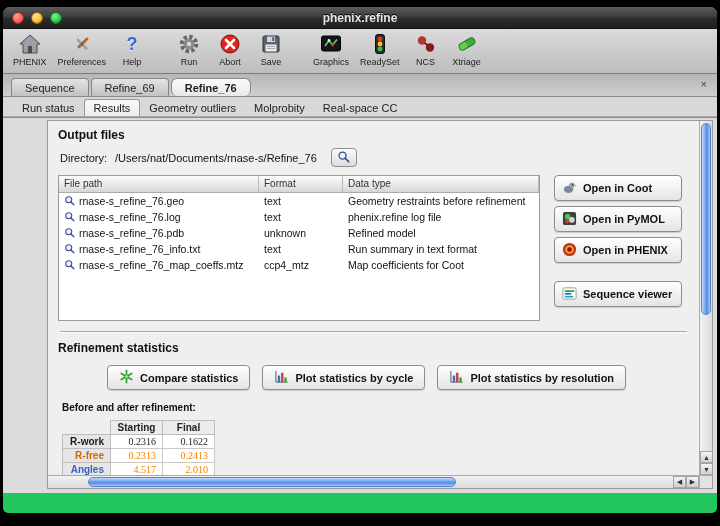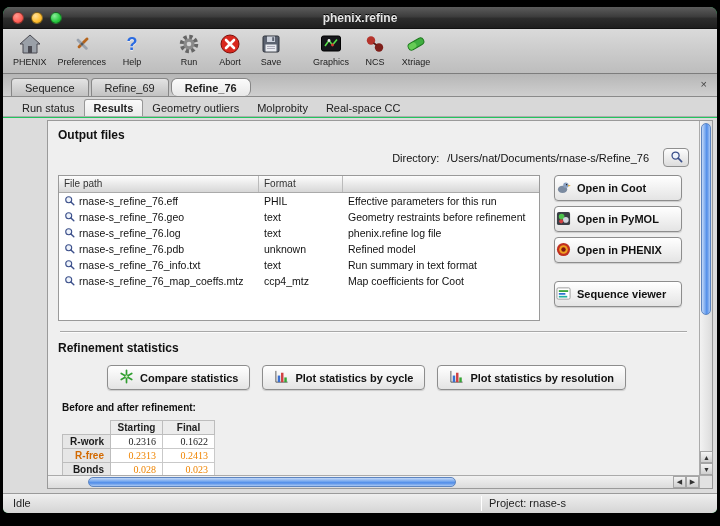--- a/index.html
+++ b/index.html
@@ -37,51 +37,51 @@
          border:1px solid #878787; border-bottom:none; border-radius:4px 4px 0 0;
          background:linear-gradient(180deg,#e3e3e3,#c2c2c2); }
   .tab.active { background:linear-gradient(180deg,#fbfbfb,#e8e8e8); font-weight:bold;border-radius:6px; }
   .tab-close { position:absolute; right:10px; top:5px; font-size:11px; color:#444; line-height:11px; }
 
   
   .subtabbar { height:20px; background:#d8d8d8; border-bottom:1px solid #adadad;
                display:flex; align-items:flex-end; padding-left:10px; }
   .subtab { padding:2px 9px 2px 9px; font-size:11px; color:#222; border-radius:3px 3px 0 0; }
   .subtab.active { background:linear-gradient(180deg,#fafafa,#ebebeb); border:1px solid #979797;
-                   border-bottom:none; font-weight:bold; }
+                   border-bottom:none; font-weight:normal; }
 
   
   .content { position:absolute; top:111px; bottom:20px; left:0; right:0; background:#dcdcdc; }
   .scrollpanel { position:absolute; left:44px; right:4px; top:2px; bottom:4px;
                  border:1px solid #9a9a9a; background:#efefef; }
   .panel-inner { position:absolute; left:0; top:0; right:13px; bottom:13px; overflow:hidden; padding:5px 10px; }
 
   .section-heading { font-size:12px; font-weight:bold; color:#111; margin:2px 0 6px 0; }
-  .dir-row { display:flex; align-items:center; margin:2px 0 8px 2px;justify-content:flex-end; }
+  .dir-row { display:flex; align-items:center; margin:2px 0 8px 2px; }
   .dir-label { font-size:11px; color:#111; margin-right:8px; }
   .dir-path { font-size:11px; color:#111; }
   .icon-btn { margin-left:14px; width:26px; height:19px; border:1px solid #8f8f8f; border-radius:4px;
               background:linear-gradient(180deg,#fdfdfd,#dcdcdc); display:flex; align-items:center; justify-content:center; }
 
   .files-row { display:flex; align-items:flex-start; }
 
   .filetable { width:482px; height:146px; background:#fff; border:1px solid #9a9a9a; overflow:hidden; }
   .ft-header { display:flex; height:17px; background:linear-gradient(180deg,#fdfdfd,#d7d7d7);
                border-bottom:1px solid #aaa; }
   .ft-hcell { font-size:10px; color:#333; padding:2px 5px; border-right:1px solid #bbb; overflow:hidden; white-space:nowrap; }
   .ft-row { display:flex; height:16px; align-items:center; }
   .ft-cell { font-size:10.5px; color:#111; padding:0 5px; overflow:hidden; white-space:nowrap; display:flex; align-items:center; gap:4px; }
   .col-file { width:200px; flex:none; }
   .col-format { width:84px; flex:none; }
   .col-type { flex:1; }
 
   .actions { margin-left:14px; display:flex; flex-direction:column; }
   .action-btn { width:128px; height:26px; margin-bottom:5px; border:1px solid #8d8d8d; border-radius:4px;
                 background:linear-gradient(180deg,#ffffff,#e4e4e4); display:flex; align-items:center; gap:6px;
-                padding:0 1px; font-family:inherit; font-size:11px; font-weight:bold; color:#111; white-space:nowrap;
+                padding:0 7px; font-family:inherit; font-size:11px; font-weight:bold; color:#111; white-space:nowrap;
                 box-shadow:0 1px 1px rgba(0,0,0,.15); }
   .action-btn.last-gap { margin-top:13px; }
 
   .divider { margin:10px 2px 8px 2px; border-top:1px solid #a8a8a8; border-bottom:1px solid #fbfbfb; }
 
   .stats-buttons { display:flex; gap:12px; margin:10px 0 4px 4px;padding-left:45px; }
   .stat-btn { height:25px; border:1px solid #8d8d8d; border-radius:4px; padding:0 11px;
               background:linear-gradient(180deg,#ffffff,#e4e4e4); display:inline-flex; align-items:center; gap:6px;
               font-family:inherit; font-size:11px; font-weight:bold; color:#111; white-space:nowrap;
               box-shadow:0 1px 1px rgba(0,0,0,.15); }
@@ -201,20 +201,31 @@
             <path d="M5 13 L9 7.5 L12.5 12 L17 6.5" stroke="#57e04a" stroke-width="1.6" fill="none"></path>
             <circle cx="9" cy="7.5" r="1.4" fill="#e8e8e8"></circle>
             <circle cx="12.5" cy="12" r="1.4" fill="#d33"></circle>
           </svg>
       </span>
       <span class="tb-label">Graphics</span>
     </div>
     <div class="tb-item">
       <span class="tb-icon">
         <svg viewBox="0 0 22 22" width="22" height="22">
+            <rect x="6.5" y="1.5" width="9" height="19" rx="2.5" fill="#2c2c30" stroke="#111"></rect>
+            <circle cx="11" cy="6" r="2.4" fill="#e8352a"></circle>
+            <circle cx="11" cy="11" r="2.4" fill="#f5c518"></circle>
+            <circle cx="11" cy="16" r="2.4" fill="#37c837"></circle>
+          </svg>
+      </span>
+      <span class="tb-label">ReadySet</span>
+    </div>
+    <div class="tb-item">
+      <span class="tb-icon">
+        <svg viewBox="0 0 22 22" width="22" height="22">
             <circle cx="7" cy="7.5" r="4.2" fill="#b5342c"></circle>
             <circle cx="15" cy="14.5" r="4.2" fill="#7e1f1a"></circle>
             <line x1="9.5" y1="10" x2="12.5" y2="12" stroke="#5c140f" stroke-width="1.6"></line>
           </svg>
       </span>
       <span class="tb-label">NCS</span>
     </div>
     <div class="tb-item">
       <span class="tb-icon">
         <svg viewBox="0 0 22 22" width="22" height="22">
@@ -260,33 +271,23 @@
                 </svg>
             </span>
           </button>
         </div>
 
         <div class="files-row">
           <div class="filetable">
             <div class="ft-header">
               <div class="ft-hcell col-file">File path</div>
               <div class="ft-hcell col-format">Format</div>
-            </div>
-
-            <div class="ft-row">
-              <div class="ft-cell col-file">
-                  <span><svg viewBox="0 0 14 14" width="11" height="11">
-                      <circle cx="6" cy="6" r="3.8" fill="#eef3fb" stroke="#3b4f8a" stroke-width="1.4"></circle>
-                      <line x1="8.8" y1="8.8" x2="12.5" y2="12.5" stroke="#3b4f8a" stroke-width="1.8" stroke-linecap="round"></line>
-                    </svg></span>
-                  <span>rnase-s_refine_76.eff</span>
-                </div>
-              <div class="ft-cell col-format">PHIL</div>
-              <div class="ft-cell col-type">Effective parameters for this run</div>
-            </div>
+              <div class="ft-hcell col-type">Data type</div>
+            </div>
+
             <div class="ft-row">
               <div class="ft-cell col-file">
                   <span><svg viewBox="0 0 14 14" width="11" height="11">
                       <circle cx="6" cy="6" r="3.8" fill="#eef3fb" stroke="#3b4f8a" stroke-width="1.4"></circle>
                       <line x1="8.8" y1="8.8" x2="12.5" y2="12.5" stroke="#3b4f8a" stroke-width="1.8" stroke-linecap="round"></line>
                     </svg></span>
                   <span>rnase-s_refine_76.geo</span>
                 </div>
               <div class="ft-cell col-format">text</div>
               <div class="ft-cell col-type">Geometry restraints before refinement</div>
@@ -427,25 +428,20 @@
             <td class="s-label" style="color: rgb(26, 26, 26);">R-work</td>
             <td class="s-val" style="color: rgb(26, 26, 26);">0.2316</td>
             <td class="s-val" style="color: rgb(26, 26, 26);">0.1622</td>
           </tr>
           <tr>
             <td class="s-label" style="color: rgb(210, 105, 0);">R-free</td>
             <td class="s-val" style="color: rgb(239, 132, 0);">0.2313</td>
             <td class="s-val" style="color: rgb(239, 132, 0);">0.2413</td>
           </tr>
           <tr>
-            <td class="s-label" style="color: rgb(26, 26, 26);">Bonds</td>
-            <td class="s-val" style="color: rgb(239, 132, 0);">0.028</td>
-            <td class="s-val" style="color: rgb(239, 132, 0);">0.023</td>
-          </tr>
-          <tr>
             <td class="s-label" style="color: rgb(61, 95, 192);">Angles</td>
             <td class="s-val" style="color: rgb(239, 132, 0);">4.517</td>
             <td class="s-val" style="color: rgb(239, 132, 0);">2.010</td>
           </tr>
         </tbody>
           </table>
 
       </div>
 
       <div class="vscroll">
@@ -461,19 +457,14 @@
         <div class="h-arrows">
           <div class="sc-arrow">◀</div>
           <div class="sc-arrow">▶</div>
         </div>
       </div>
 
       <div class="corner"></div>
     </div>
   </div>
 
-  <div class="statusbar">
-    <span class="status-left">Idle</span>
-    <span class="status-div"></span>
-    <span class="status-right">Project: rnase-s</span>
-  </div>
 
 </div>
 
 </body></html>

